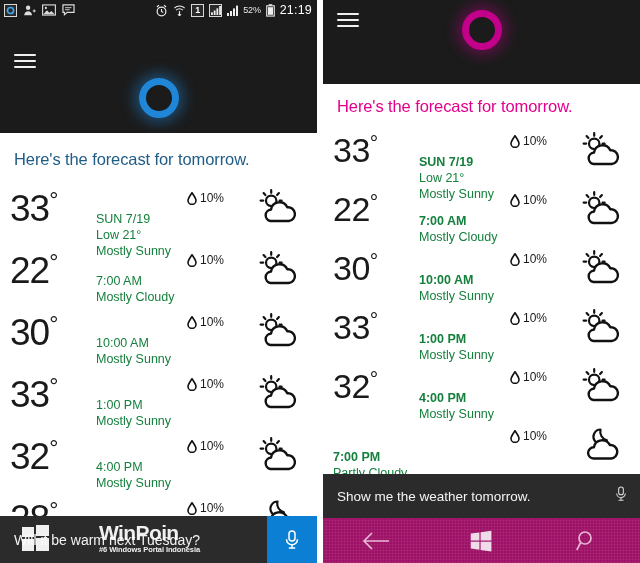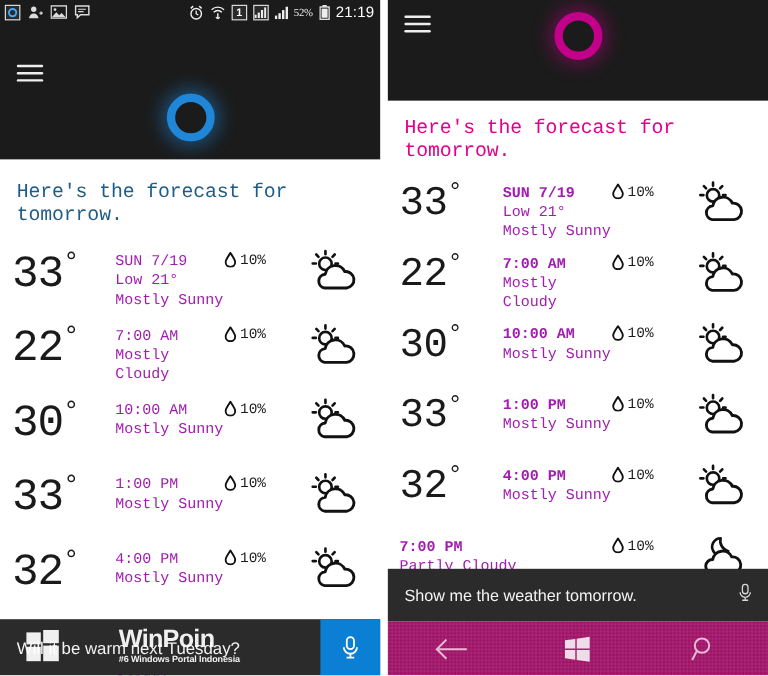--- a/index.html
+++ b/index.html
@@ -22,56 +22,56 @@
     height:20px; background:#1b1b1b; display:flex; align-items:center;
     padding:0 5px 0 4px; color:#fff;
   }
   .status-left { display:flex; align-items:center; gap:6px; }
   .status-right { margin-left:auto; display:flex; align-items:center; gap:5px; }
   .sicon { display:inline-flex; align-items:center; justify-content:center; }
   .sbadge {
     width:13px; height:13px; border:1.5px solid #d8d8d8; background:#2a2a2a;
     display:inline-flex; align-items:center; justify-content:center;
   }
-  .batt-pct { font-size:9px; letter-spacing:-0.2px; color:#e9e9e9;font-family:Liberation Serif, serif; }
+  .batt-pct { font-size:9px; letter-spacing:-0.2px; color:#e9e9e9; }
   .clock { font-size:12.5px; color:#ffffff; letter-spacing:0.2px; }
 
   
   .header { background:#1b1b1b; position:relative; }
   #panel-left .header  { height:113px; }
   #panel-right .header { height:84px; }
   .hamburger {
     position:absolute; left:14px; width:22px; display:flex; flex-direction:column; gap:4px;
   }
   #panel-left .hamburger  { top:34px; }
   #panel-right .hamburger { top:13px; }
   .hamburger span { display:block; height:2px; background:#efefef; border-radius:1px; }
   .ring-wrap { position:absolute; left:0; right:0; display:flex; justify-content:center; }
   #panel-left .ring-wrap  { top:58px; }
   #panel-right .ring-wrap { top:10px; }
   .ring { width:40px; height:40px; border-radius:50%; }
   .ring.blue  { border:7px solid #1f86d8; box-shadow:0 0 14px 5px rgba(31,134,216,0.45); }
   .ring.pink  { border:7px solid #c3008a; box-shadow:0 0 14px 5px rgba(195,0,138,0.40); }
 
   
-  .body { background:#ffffff; position:relative;font-family:Liberation Mono, monospace; }
+  .body { background:#ffffff; position:relative; }
   .headline { font-size:16.5px; letter-spacing:-0.1px; }
   #panel-left .headline  { color:#1f5c86; padding:17px 0 12px 14px; }
   #panel-right .headline { color:#e3008c; padding:13px 0 10px 14px; }
 
   .row { display:flex; align-items:flex-start; padding:0 8px 0 10px; }
   #panel-left .row  { height:58px; margin-top:4px; }
   #panel-right .row { height:57px; margin-top:2px; }
 
   .temp { color:#1a1a1a; line-height:1; width:86px; flex:0 0 86px; }
   #panel-left .temp  { font-size:37px; font-weight:400; letter-spacing:-1px; padding-top:4px; }
   #panel-right .temp { font-size:34px; font-weight:300; letter-spacing:-0.5px; padding-top:4px; }
   .deg { font-size:0.62em; vertical-align:super; }
 
-  .meta { flex:1 1 auto; padding-top:6px; color:#a21caf; }
+  .meta { flex:1 1 auto; padding-top:6px; color:#15803d;margin-top:20px; }
   .meta div { line-height:1.28; }
   #panel-left .meta  { font-size:12.5px; }
   #panel-right .meta { font-size:12.5px; }
   #panel-right .meta .m-primary { font-weight:bold; }
 
   .precip { flex:0 0 64px; display:flex; align-items:flex-start; gap:3px; padding-top:6px; }
   .precip .pval { font-size:12px; color:#1a1a1a; }
 
   .wx { flex:0 0 58px; display:flex; justify-content:center; padding-top:2px; }
 

